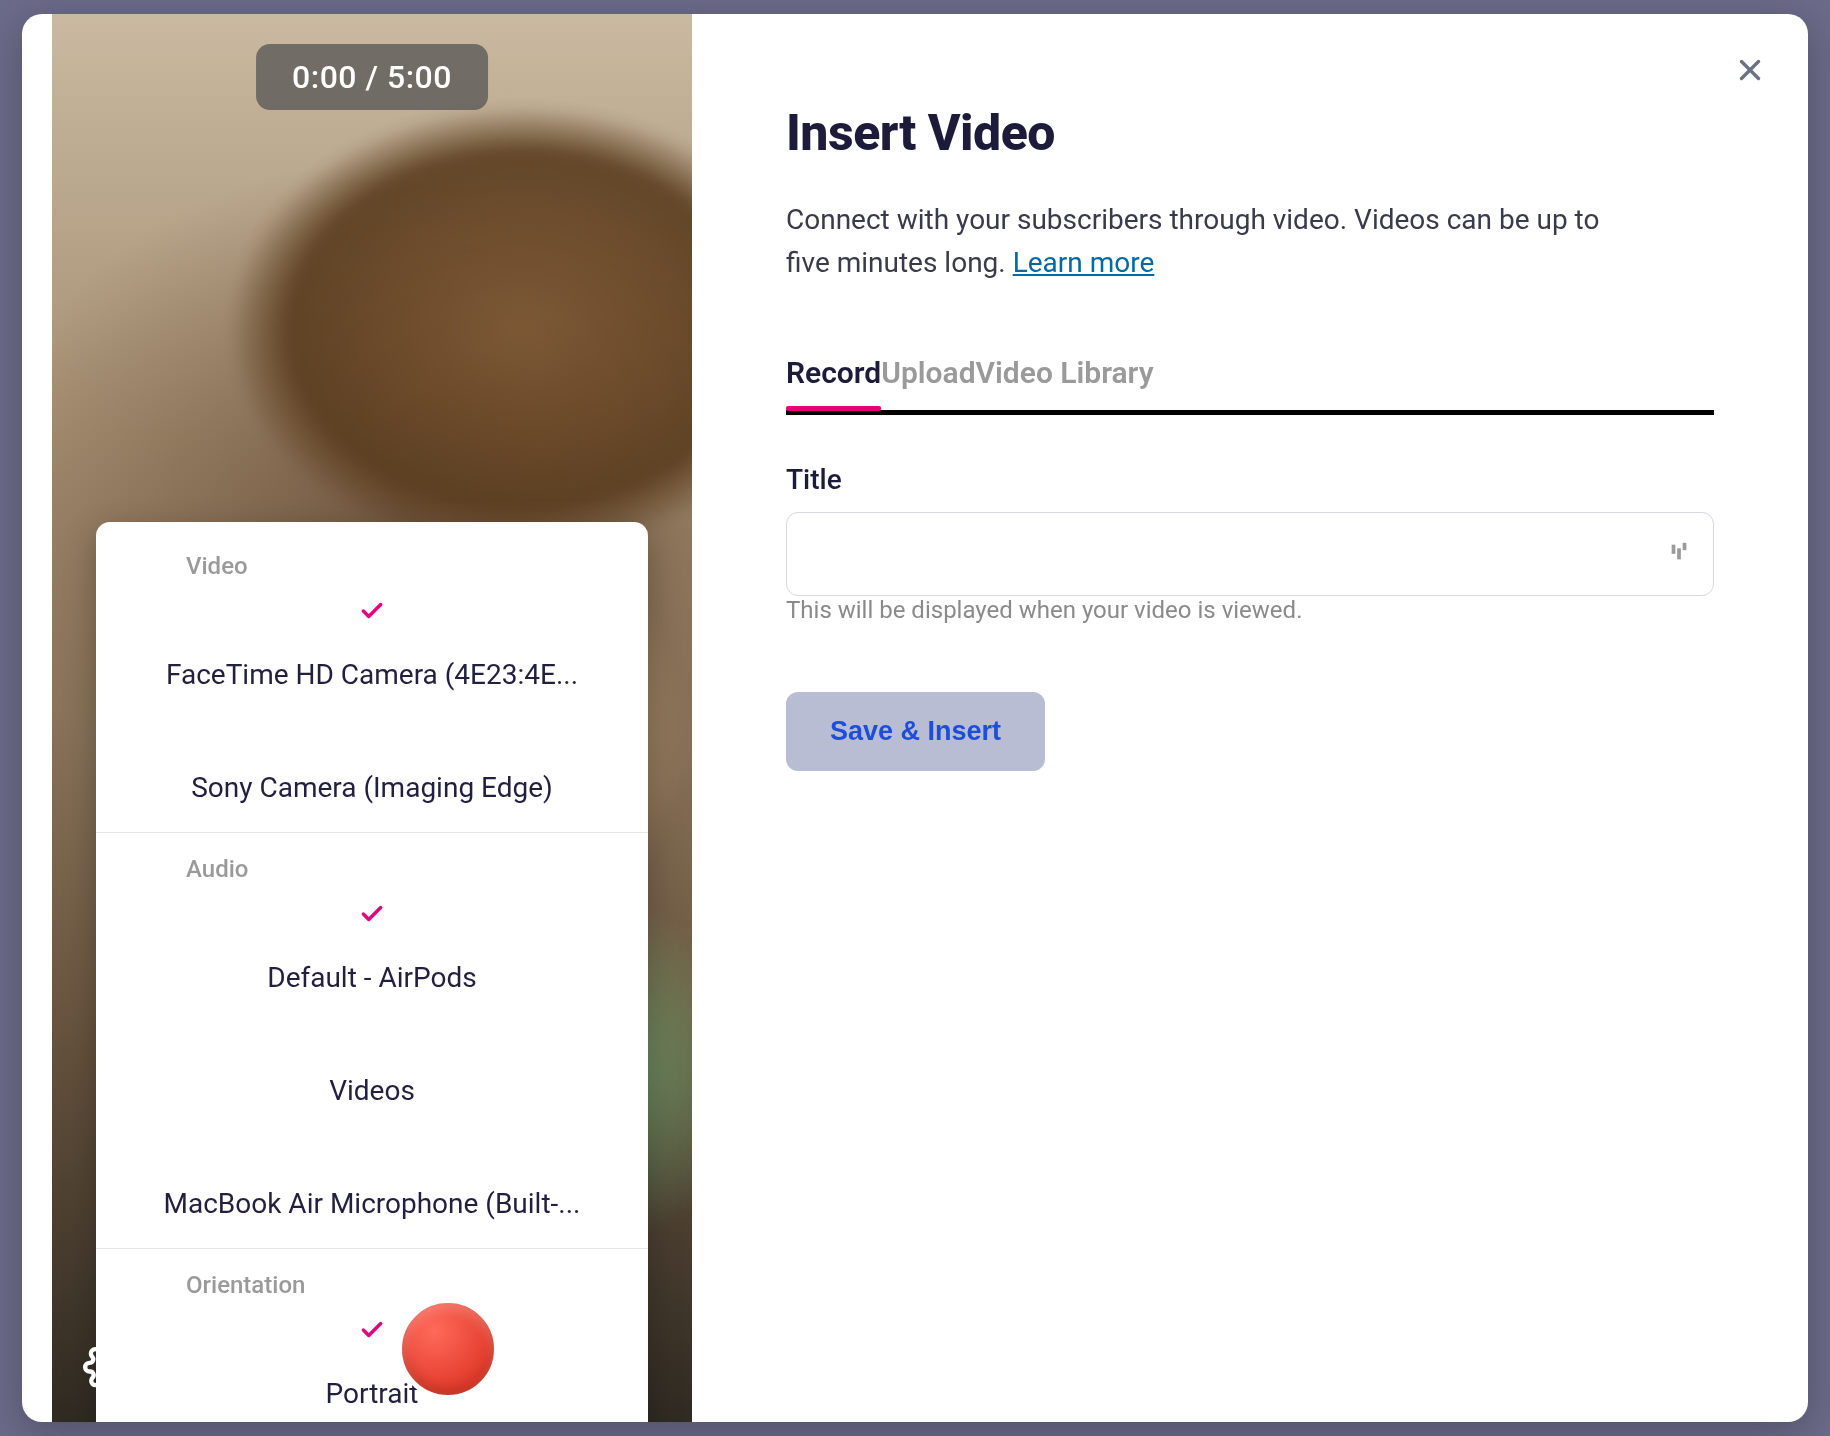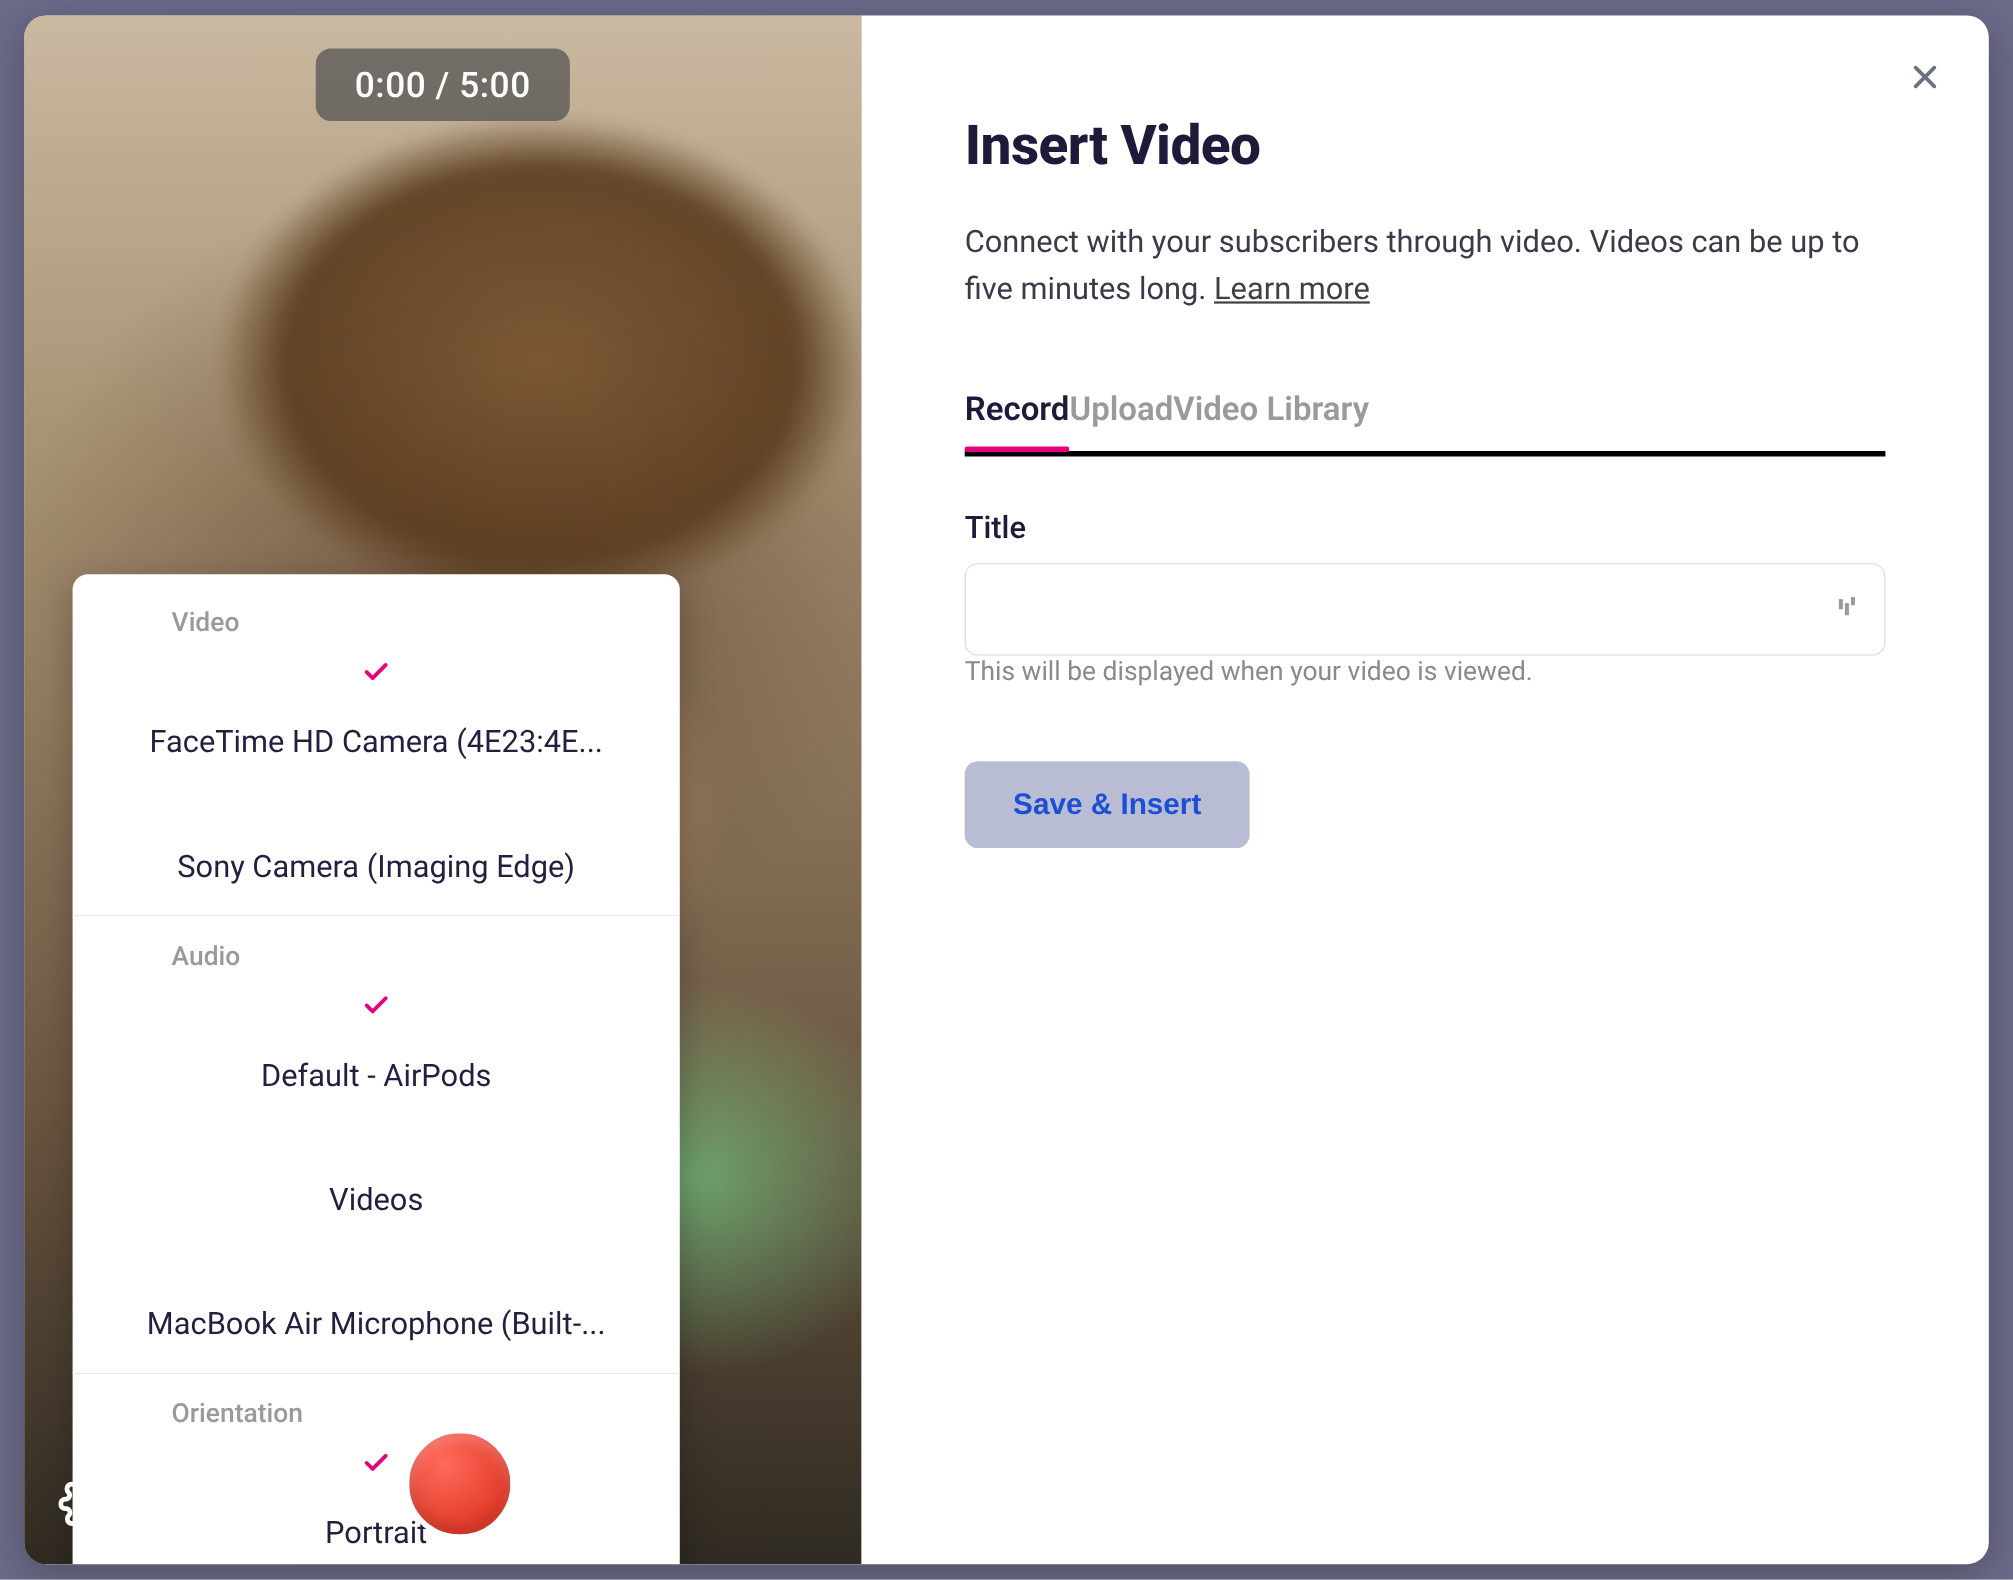--- a/index.html
+++ b/index.html
@@ -20,24 +20,25 @@
     right: 22px;
     bottom: 14px;
     background: #fff;
     border-radius: 20px;
     display: flex;
     overflow: hidden;
     box-shadow: 0 10px 40px rgba(0,0,0,0.25);
   }
 
   .video-pane {
-    width: 761px;
+    width: 640px;
     position: relative;
     background: linear-gradient(135deg, #a89278 0%, #8a7a62 20%, #6b5840 50%, #4a3a28 80%);
     overflow: hidden;
+    margin-left: 30px;
   }
   .video-pane::before {
     content: "";
     position: absolute;
     inset: 0;
     background:
       radial-gradient(ellipse 600px 500px at 55% 35%, rgba(80,50,30,0.55), transparent 70%),
       radial-gradient(ellipse 350px 300px at 80% 75%, rgba(120,230,150,0.55), transparent 60%),
       linear-gradient(180deg, #c9b9a0 0%, #a58f72 30%, #6b5640 70%, #2f2a22 100%);
   }
@@ -178,21 +179,21 @@
     margin-bottom: 36px;
   }
   .modal-desc {
     font-size: 28px;
     line-height: 1.55;
     color: #3a3a4a;
     margin-bottom: 70px;
     max-width: 820px;
   }
   .modal-desc a {
-    color: #404040;
+    color: #0369a1;
     text-decoration: underline;
   }
 
   .tabs {
     display: flex;
     border-bottom: 5px solid #000000;
     margin-bottom: 48px;
   }
   .tab {
     font-size: 30px;

